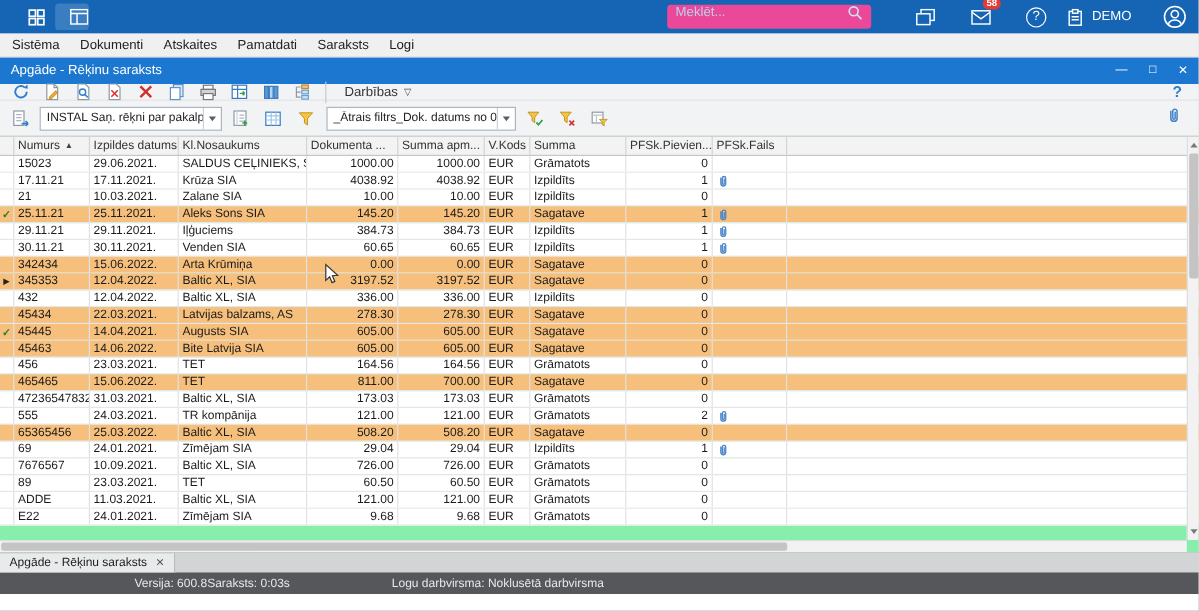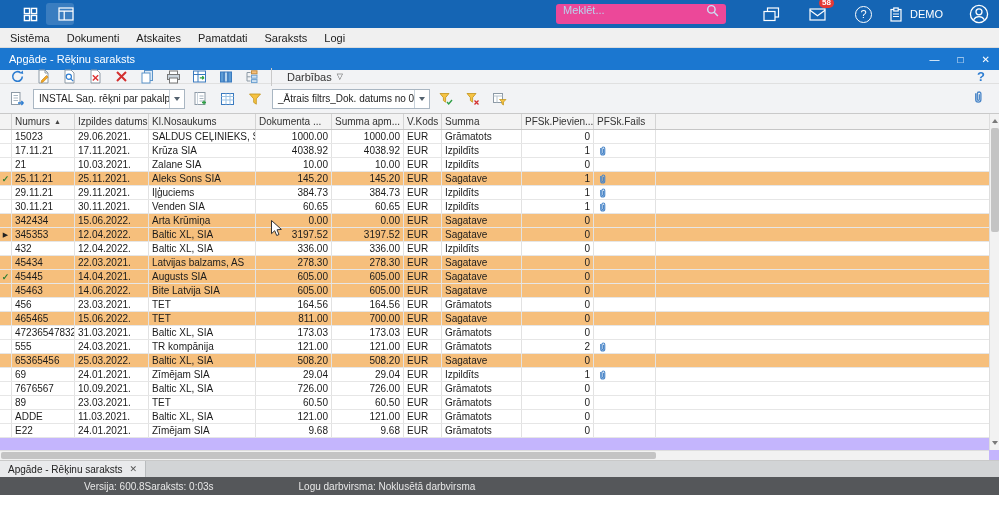--- a/index.html
+++ b/index.html
@@ -39,21 +39,21 @@
   .help-q{margin-left:auto;color:#2e7dd1;font-weight:bold;font-size:13px;padding-right:8px;cursor:pointer}
   .combo{height:20px;background:#fff;border:1px solid #a9b6c2;display:flex;align-items:center;font-size:10px;color:#222;cursor:pointer}
   .combo .val{flex:1;padding:0 5px;white-space:nowrap;overflow:hidden}
   .combo .drop{width:15px;align-self:stretch;border-left:1px solid #c8d2da;display:flex;align-items:center;justify-content:center}
   .combo .drop::after{content:"";border:3.5px solid transparent;border-top:4.5px solid #53616e;margin-top:4px}
   .combo.preset{width:152px}
   .combo.quick{width:158px;margin-left:2px}
   .attach-right{margin-left:auto;padding-right:8px}
 
   
-  .gridwrap{position:relative;height:347px;border-bottom:1px solid #c9c9c9;background:#c4b5fd;overflow:hidden}
+  .gridwrap{position:relative;height:347px;border-bottom:1px solid #c9c9c9;background:#86efac;overflow:hidden}
   .thead,.trow{display:grid;grid-template-columns:12px 63px 74px 107px 76px 72px 38px 80px 72px 62px 1fr}
   .thead{height:16px;background:#f3f3f3;border-bottom:1px solid #c6c6c6;font-size:10px;color:#333}
   .th{display:flex;align-items:center;padding:0 3px;border-right:1px solid #d4d4d4;overflow:hidden;white-space:nowrap;cursor:pointer}
   .sort{font-size:7px;margin-left:4px;color:#444}
   .trow{height:14px;border-bottom:1px solid #e6e6e6;font-size:10px;color:#1b1b1b;background:#fff}
   .trow.hl{background:#f6bf7c}
   .td{display:flex;align-items:center;padding:0 3px;border-right:1px solid #e2e2e2;overflow:hidden;white-space:nowrap}
   .td.c-fill,.th.c-fill{border-right:none}
   .td.num{justify-content:flex-end}
   .c-marker{padding:0 1px;justify-content:center}
@@ -71,21 +71,21 @@
   .varrow.up::after{border-bottom:4px solid #7a7a7a;margin-top:-3px}
   .varrow.down::after{border-top:4px solid #7a7a7a;margin-bottom:-3px}
   .hscroll{position:absolute;left:0;right:10px;bottom:0;height:10px;background:#f2f2f2;border-top:1px solid #dedede}
   .hthumb{position:absolute;left:1px;top:1px;height:7px;width:655px;background:#c4c4c4;border-radius:2px;cursor:pointer}
 
   
   .tabstrip{height:16px;background:#d2d4d6;display:flex;align-items:stretch}
   .tab{background:#e9eaec;border-right:1px solid #b9bcbe;display:flex;align-items:center;gap:7px;padding:0 8px;font-size:10px;color:#222;cursor:pointer}
   .tab .tclose{font-size:9px;color:#555;cursor:pointer}
   .statusbar{height:18px;background:#55575a;color:#e8e8e8;font-size:10px;display:flex;align-items:center}
-  .sb1{margin-left:84px}
+  .sb1{margin-left:112px}
   .sb2{}
   .sb3{margin-left:85px}
   .cursor{position:absolute;left:270px;top:219px;pointer-events:none;z-index:50}
 </style>
 </head>
 <body>
 
 <div class="app">
 
   <div class="topbar">

